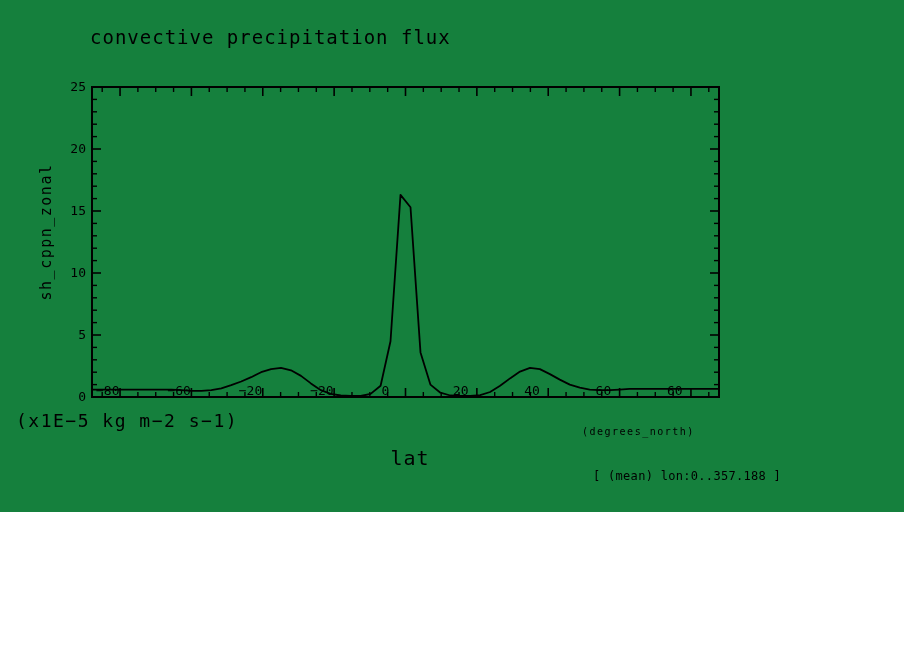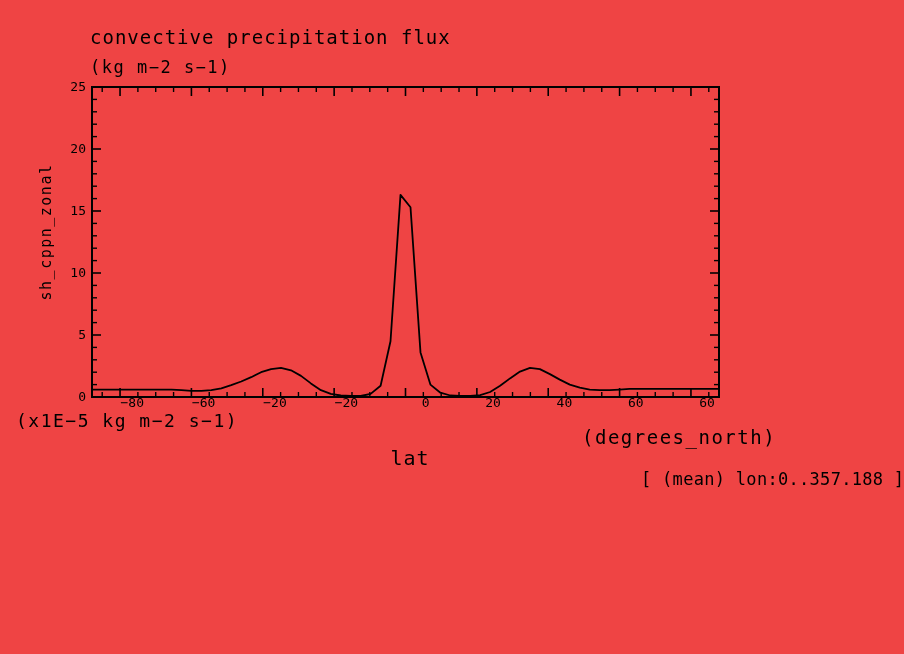--- a/index.html
+++ b/index.html
@@ -1,41 +1,40 @@
 <!DOCTYPE html>
 <html><head>
 <meta charset="utf-8">
 <style>
   html,body{margin:0;padding:0;background:#ffffff;}
   #canvas{
-    position:relative;width:904px;height:654px;background:#ef4444;
+    position:relative;width:904px;height:512px;background:#15803d;
     font-family:"DejaVu Sans Mono", monospace;color:#000;overflow:hidden;text-decoration:underline;
   }
   .abs{position:absolute;white-space:nowrap;}
   .title{left:90px;top:26px;font-size:19px;letter-spacing:1px;}
   .subtitle{left:90px;top:57px;font-size:17px;letter-spacing:1.5px;}
   .run-label{left:558px;top:60px;font-size:15px;letter-spacing:0.5px;}
   .ylabel-rot{
     left:46px;top:232px;font-size:15px;letter-spacing:1.5px;
     transform:translate(-50%,-50%) rotate(-90deg);
   }
   .yunits{left:16px;top:410px;font-size:18px;letter-spacing:1.5px;}
-  .xunits{left:582px;top:426px;font-size:19px;letter-spacing:1.5px;}
+  .xunits{left:582px;top:426px;font-size:10px;letter-spacing:1.5px;}
   .xlabel{left:370px;top:446px;width:80px;text-align:center;font-size:20px;letter-spacing:1px;}
-  .annotation{left:593px;top:469px;font-size:17px;letter-spacing:0.3px;margin-left:48px;}
-  .xtick{position:absolute;width:48px;text-align:right;font-size:13px;top:395px;}
+  .annotation{left:593px;top:469px;font-size:12px;letter-spacing:0.3px;}
+  .xtick{position:absolute;width:48px;text-align:left;font-size:13px;top:383px;}
   .ytick{position:absolute;text-align:right;font-size:13px;right:818px;}
   #plot{position:absolute;left:0;top:0;}
 </style>
 </head>
 <body>
 
 <div id="canvas">
   <div class="abs title">convective precipitation flux</div>
-  <div class="abs subtitle">(kg m−2 s−1)</div>
   <div class="abs ylabel-rot">sh_cppn_zonal</div>
   <div class="abs yunits">(x1E−5 kg m−2 s−1)</div>
   <div class="abs xunits">(degrees_north)</div>
   <div class="abs xlabel">lat</div>
   <div class="abs annotation">[ (mean) lon:0..357.188 ]</div>
   <svg id="plot" width="904" height="654" viewBox="0 0 904 654">
       <rect x="92" y="87" width="627" height="310" fill="none" stroke="#000000" stroke-width="2"></rect>
       <g>
         <line x1="120.04586842704302" y1="397" x2="120.04586842704302" y2="388" stroke="#000000" stroke-width="1.6"></line>
         <line x1="120.04586842704302" y1="87" x2="120.04586842704302" y2="96" stroke="#000000" stroke-width="1.6"></line>

